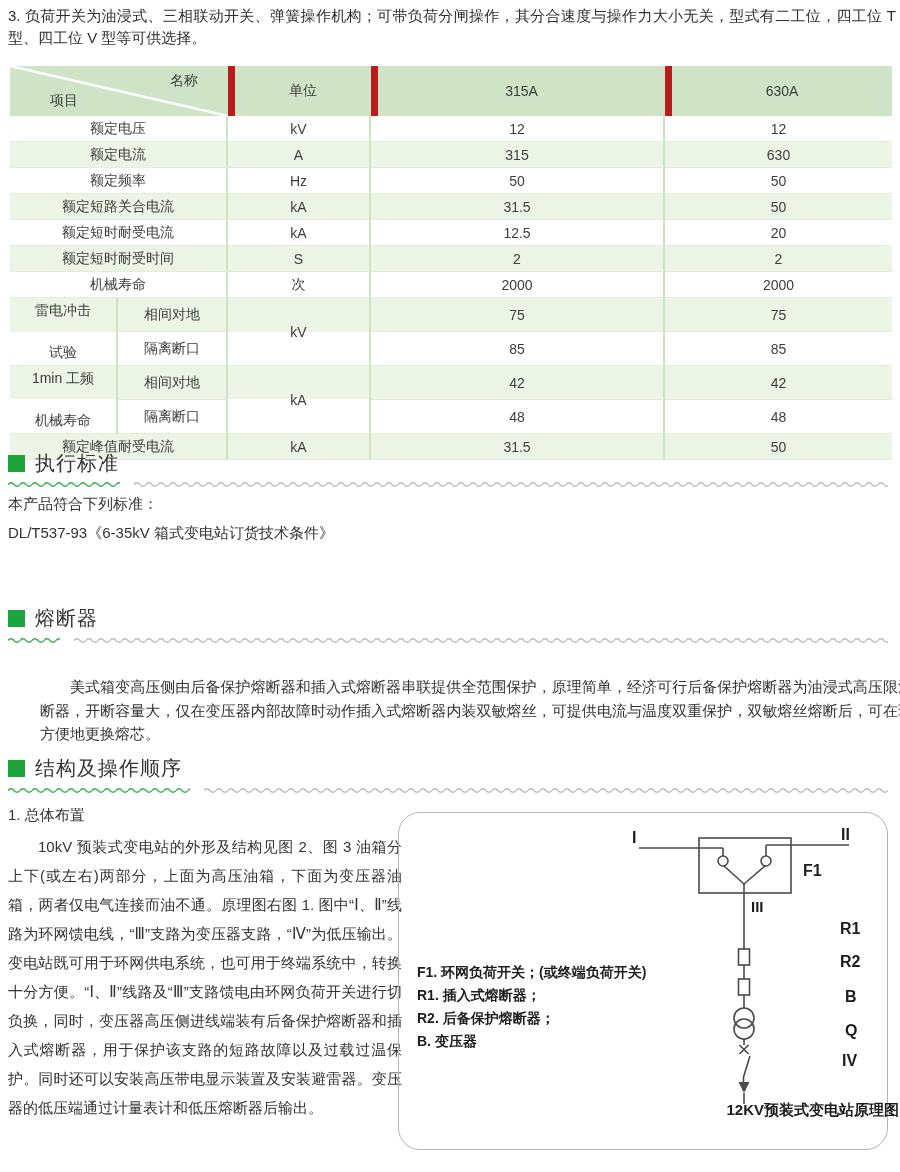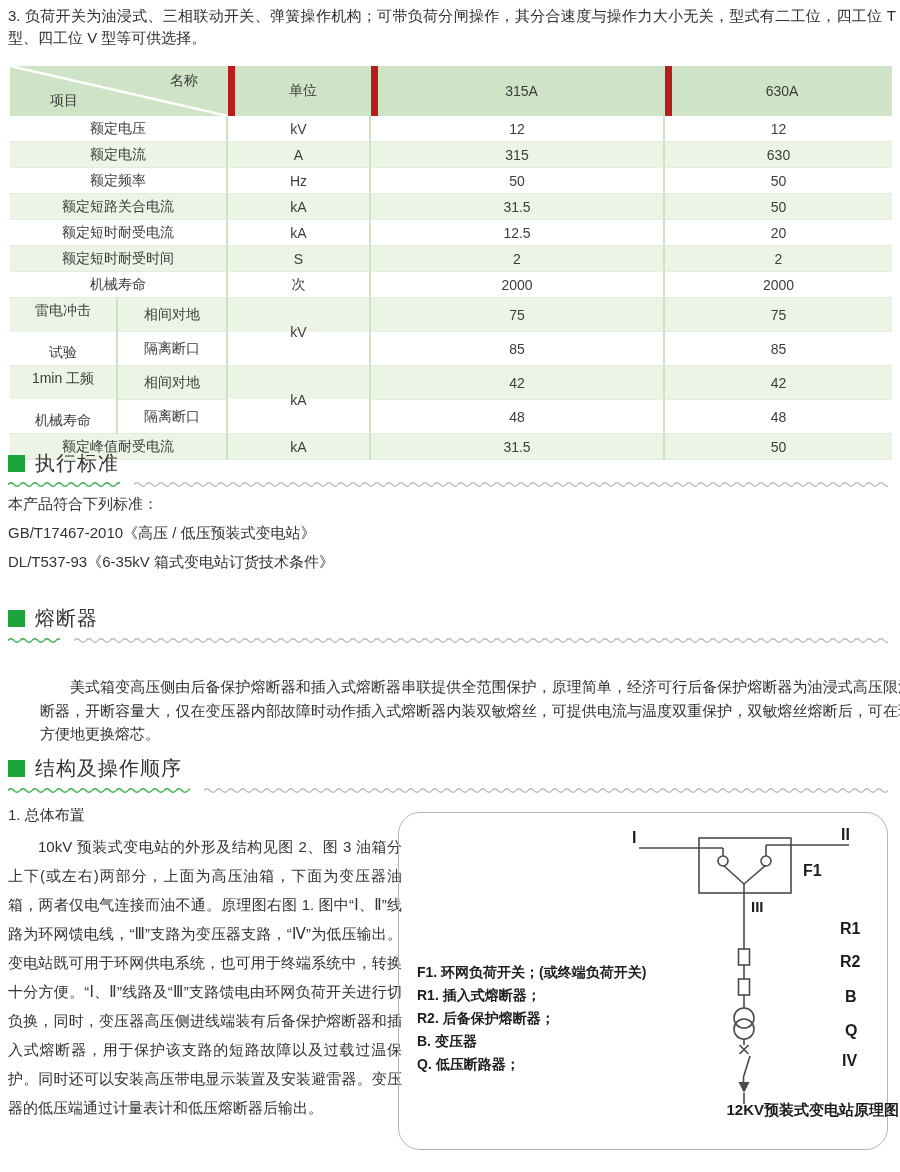--- a/index.html
+++ b/index.html
@@ -178,21 +178,20 @@
   <svg class="wave" style="left:134px;top:480px;" width="754" height="8">
     <defs>
         <pattern id="wx1" width="12" height="8" patternUnits="userSpaceOnUse">
       <path d="M0 4.5 Q3 1 6 4.5 T12 4.5" fill="none" stroke="#bdbdbd" stroke-width="1.3"></path>
     </pattern>
       </defs>
       <rect width="754" height="8" fill="url(#wx1)"></rect>
   </svg>
   <div class="std-lines">
     <p>本产品符合下列标准：</p>
-    <p>GB/T17467-2010《高压 / 低压预装式变电站》</p>
     <p>DL/T537-93《6-35kV 箱式变电站订货技术条件》</p>
   </div>
 
   <span class="sq" style="left:8px;top:610px;"></span>
   <h2 class="sec-title" style="top:605px;">熔断器</h2>
   <svg class="wave" style="left:8px;top:636px;" width="52" height="8">
     <defs>
         <pattern id="wg2" width="12" height="8" patternUnits="userSpaceOnUse">
       <path d="M0 4.5 Q3 1 6 4.5 T12 4.5" fill="none" stroke="#3db14f" stroke-width="1.4"></path>
     </pattern>
@@ -260,18 +259,17 @@
     <span class="dlbl" style="left:441px;top:108px;">R1</span>
     <span class="dlbl" style="left:441px;top:141px;">R2</span>
     <span class="dlbl" style="left:446px;top:176px;">B</span>
     <span class="dlbl" style="left:446px;top:210px;">Q</span>
     <span class="dlbl" style="left:443px;top:240px;">IV</span>
     <div class="legend">
       <div>F1. 环网负荷开关；(或终端负荷开关)</div>
       <div>R1. 插入式熔断器；</div>
       <div>R2. 后备保护熔断器；</div>
       <div>B. 变压器</div>
-      <div>Q. 低压断路器；</div>
     </div>
     <div class="caption">12KV预装式变电站原理图</div>
   </div>
 
 </div>
 
 </body></html>

